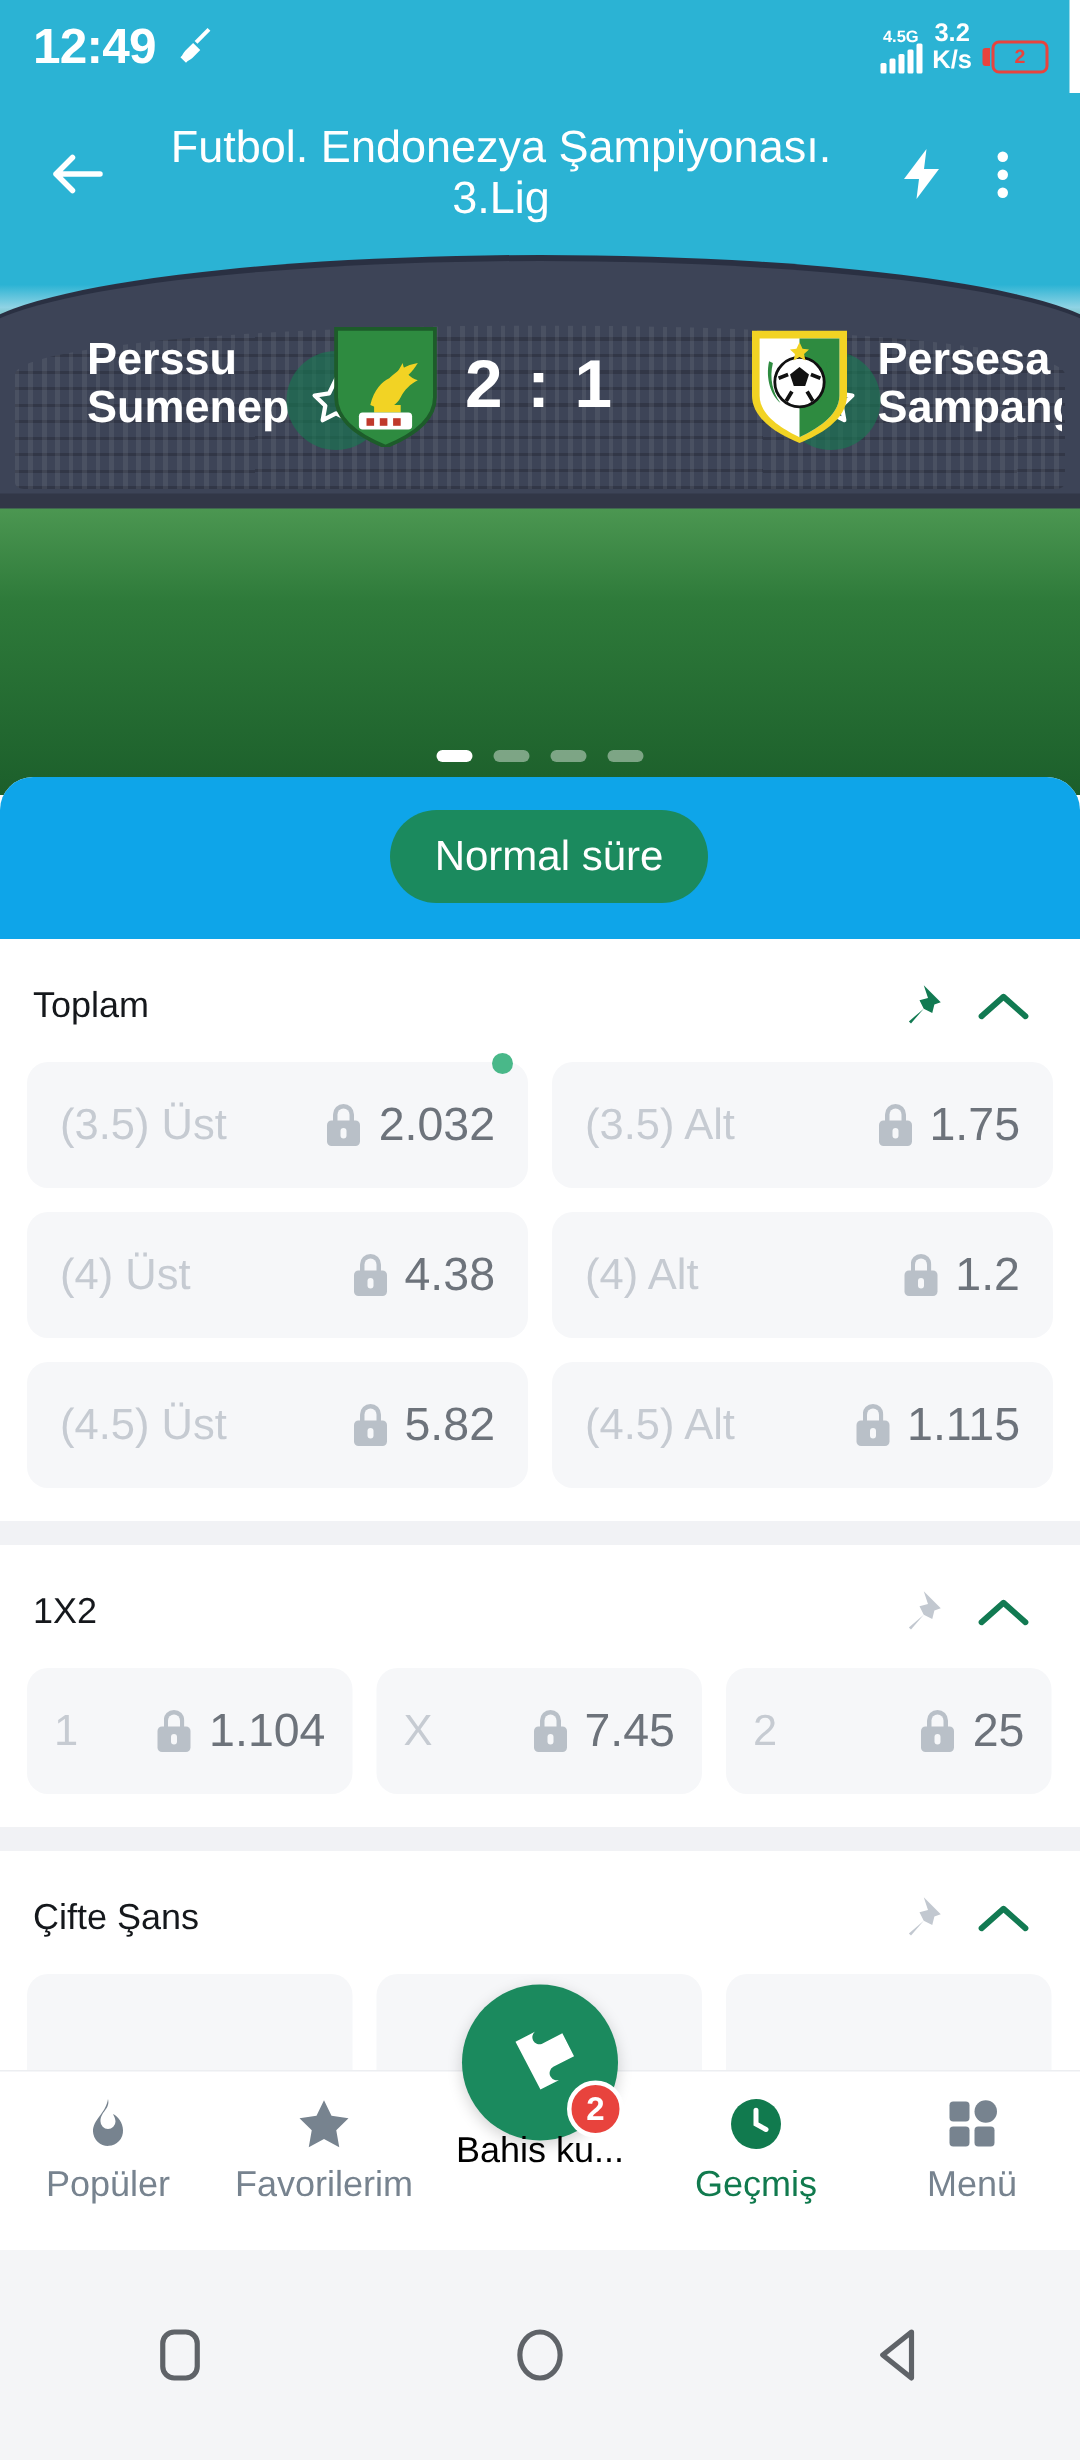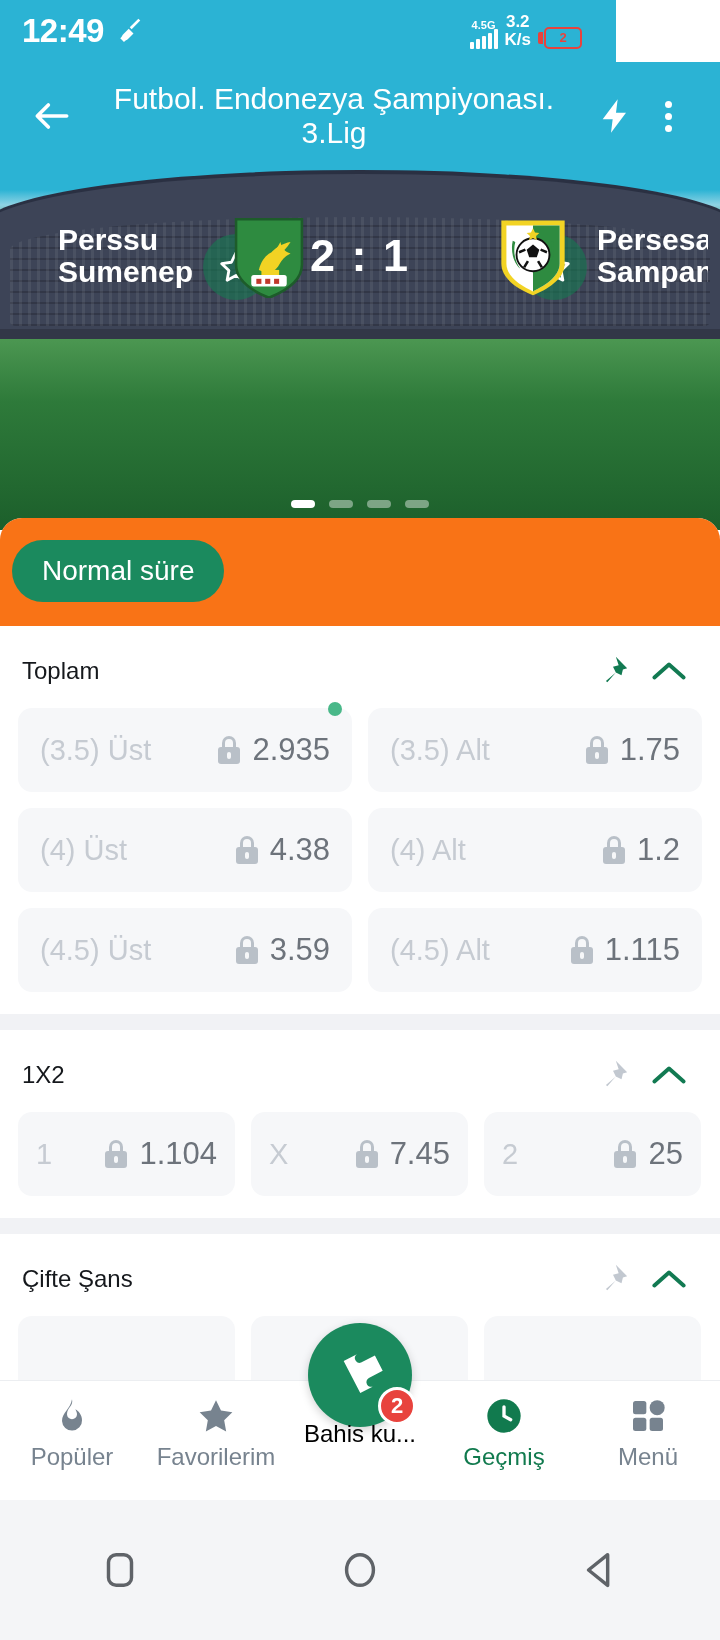--- a/index.html
+++ b/index.html
@@ -6,24 +6,24 @@
   html, body {
     width: 720px; height: 1640px;
     font-family: "Liberation Sans", sans-serif;
     background: #ffffff;
     overflow: hidden;
   }
   .phone { position: relative; width: 720px; height: 1640px; overflow: hidden; background:#fff; }
 
   
   .statusbar {
-    position: absolute; top:0; left:0; width:616px; height:62px;
+    position: absolute; top:0; left:0; width:713px; height:62px;
     background:#2bb3d4;
     display:flex; align-items:center; justify-content:space-between;
-    padding: 0 34px 0 22px;
+    padding: 0 14px 0 22px;
     color:#fff;
   }
   .sb-left { display:flex; align-items:center; gap:12px; }
   .sb-time { font-size:33px; font-weight:bold; letter-spacing:-0.5px; }
   .sb-right { display:flex; align-items:flex-end; gap:7px; }
   .sig-wrap { display:flex; flex-direction:column; align-items:center; line-height:1; }
   .sig-label { font-size:11px; font-weight:bold; margin-bottom:-2px; }
   .bars { display:flex; align-items:flex-end; gap:2px; height:20px; }
   .bars i { display:block; width:4px; background:#fff; border-radius:1px; }
   .bars i:nth-child(1){height:7px;} .bars i:nth-child(2){height:10px;}
@@ -85,21 +85,21 @@
   .matchcard {
     position:absolute; left:12px; top:16px; width:696px; height:316px;
     border-radius:22px; overflow:hidden;
   }
   .mc-top {
     position:relative; height:176px;
     display:flex; align-items:center; justify-content:space-between;
     padding:0 8px;
   }
   .team {
-    width:215px; display:flex; align-items:center; gap:16px; z-index:2;
+    width:215px; display:flex; align-items:center; gap:4px; z-index:2;
   }
   .team.home { justify-content:flex-start; padding-left:38px; }
   .team.away { justify-content:flex-end; padding-right:26px; flex-direction:row-reverse;}
   .team-name {
     color:#fff; font-size:30px; font-weight:bold; line-height:1.08;
     max-width:140px;
   }
   .team.home .team-name { text-align:left; }
   .team.away .team-name { text-align:left; }
   .logo-wrap { position:relative; width:96px; height:88px; flex:0 0 auto; }
@@ -132,21 +132,21 @@
     justify-content:center; z-index:4;
   }
   .dots i { display:block; width:24px; height:8px; border-radius:4px; background:rgba(255,255,255,.42); }
   .dots i.on { background:#ffffff; }
 
   
   .sheet {
     position:absolute; top:518px; left:0; width:720px; height:862px;
     background:#f5f6f8; border-radius:22px 22px 0 0; overflow:hidden;
   }
-  .filters { background:#f97316; padding:22px 0 24px 12px; display:flex; gap:12px; }
+  .filters { background:#0ea5e9; padding:22px 0 24px 12px; display:flex; gap:12px;justify-content:center; }
   .pill {
     background:#1b8a5e; color:#fff; font-size:28px;
     padding:15px 30px; border-radius:34px; white-space:nowrap;
   }
 
   .section { background:#ffffff; }
   .sec-head {
     display:flex; align-items:center; padding:28px 22px 16px 22px;
   }
   .sec-title { flex:1; font-size:24px; color:#15181c; }
@@ -372,21 +372,21 @@
       </div>
       <div class="grid">
         <div class="odd half">
           <span class="dot-badge"></span>
           <span class="odd-label">(3.5) Üst</span>
           <span class="odd-right">
             <span class="lock">
                 <span class="shackle"></span>
                 <span class="body"></span>
               </span>
-            <span class="odd-val">2.935</span>
+            <span class="odd-val">2.032</span>
           </span>
         </div>
         <div class="odd half">
           <span class="odd-label">(3.5) Alt</span>
           <span class="odd-right">
             <span class="lock">
                 <span class="shackle"></span>
                 <span class="body"></span>
               </span>
             <span class="odd-val">1.75</span>
@@ -412,21 +412,21 @@
             <span class="odd-val">1.2</span>
           </span>
         </div>
         <div class="odd half">
           <span class="odd-label">(4.5) Üst</span>
           <span class="odd-right">
             <span class="lock">
                 <span class="shackle"></span>
                 <span class="body"></span>
               </span>
-            <span class="odd-val">3.59</span>
+            <span class="odd-val">5.82</span>
           </span>
         </div>
         <div class="odd half">
           <span class="odd-label">(4.5) Alt</span>
           <span class="odd-right">
             <span class="lock">
                 <span class="shackle"></span>
                 <span class="body"></span>
               </span>
             <span class="odd-val">1.115</span>

